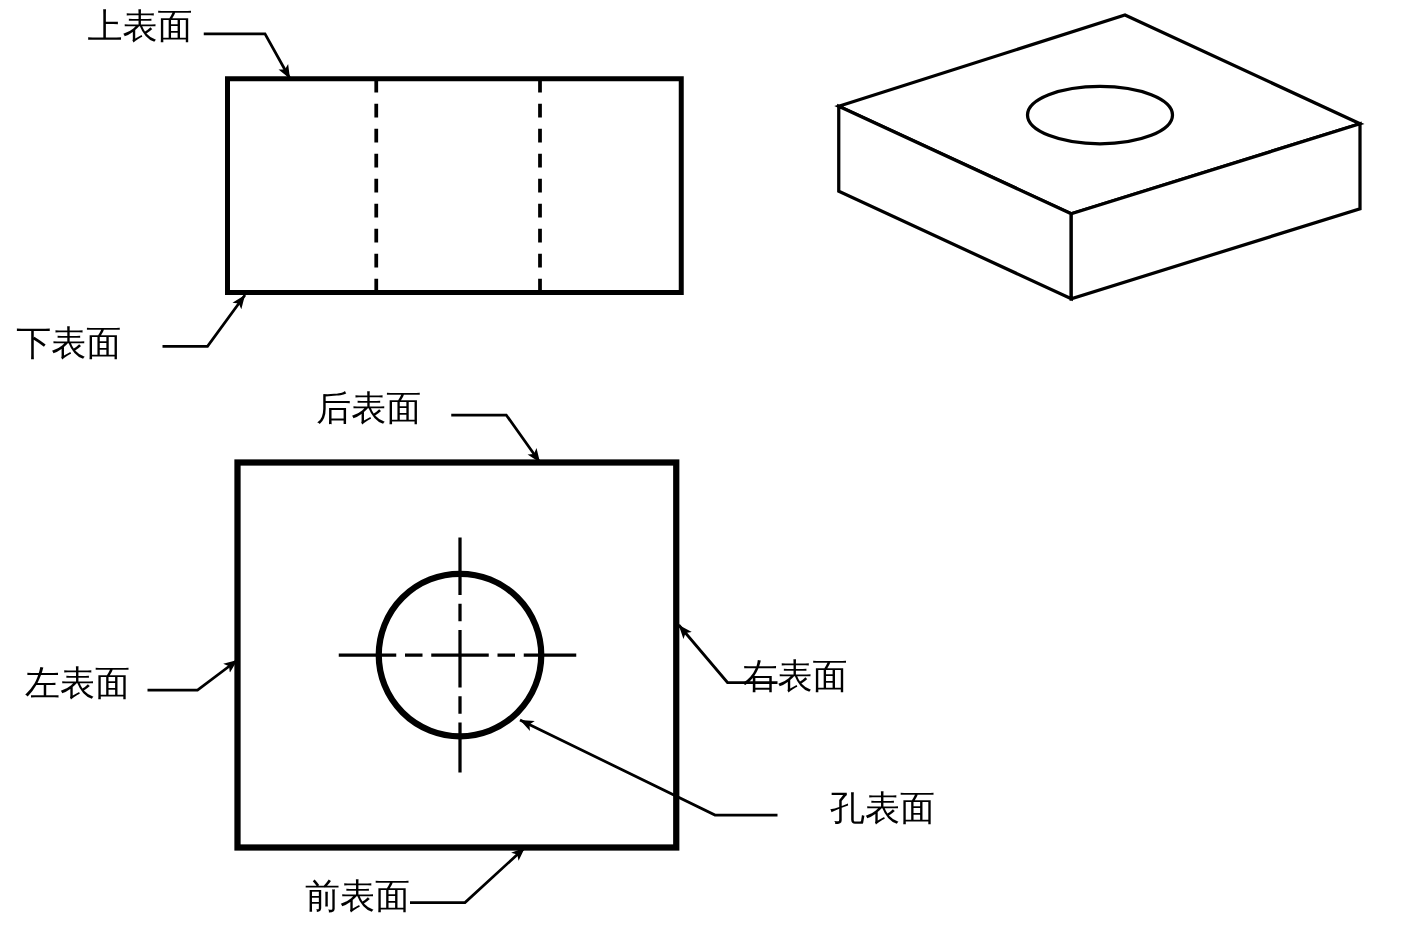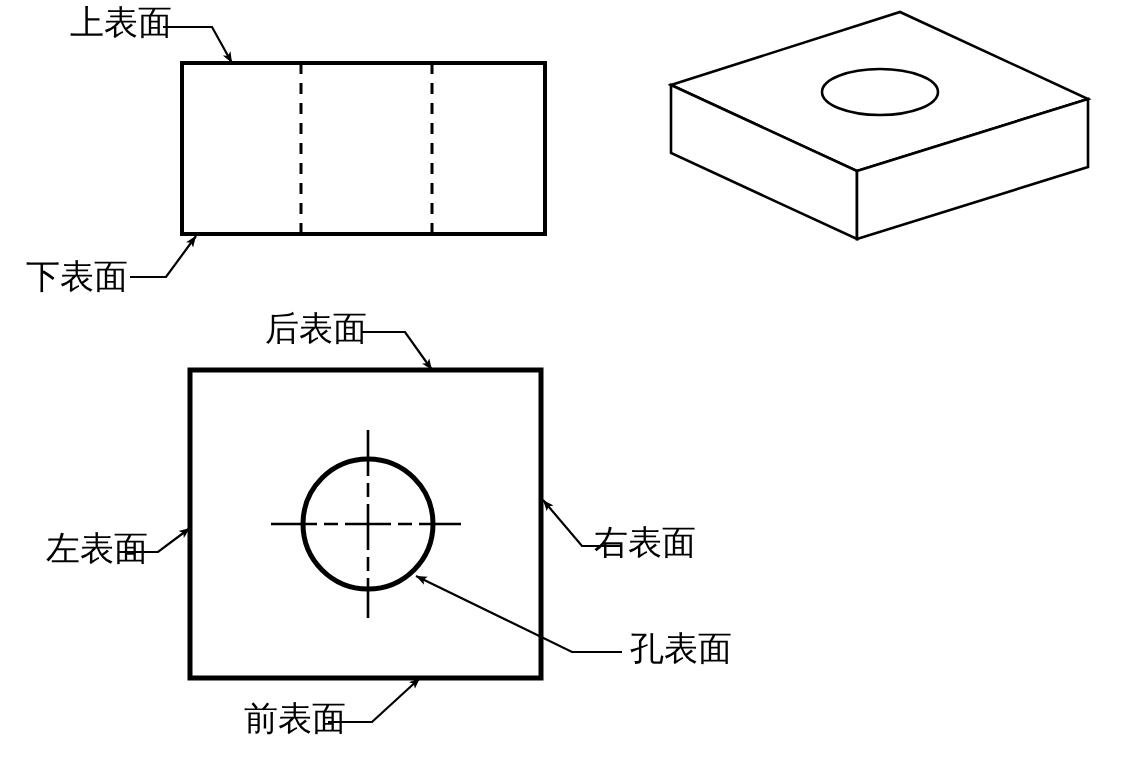--- a/index.html
+++ b/index.html
@@ -17,22 +17,22 @@
     background: #ffffff;
     overflow: hidden;
   }
   #stage svg {
     position: absolute;
     left: 0;
     top: 0;
   }
   .lbl {
     position: absolute;
-    font-family: Liberation Mono, monospace;
-    font-size: 34px;
+    font-family: Liberation Serif, serif;
+    font-size: 28px;
     line-height: 1;
     color: #000000;
     white-space: nowrap;
     letter-spacing: 0px;
   }
 </style>
 </head>
 <body>
 
 <div id="stage">
@@ -74,25 +74,25 @@
 
     <path id="ldr-left" d="M118,552 L158,552 L190,528" fill="none" stroke="#000000" stroke-width="2.2" marker-end="url(#arrowFilled)"></path>
 
     <path id="ldr-right" d="M622,546 L582,546 L543,500" fill="none" stroke="#000000" stroke-width="2.2" marker-end="url(#arrowFilled)"></path>
 
     <path id="ldr-hole" d="M622,652 L572,652 L416,576" fill="none" stroke="#000000" stroke-width="2.2" marker-end="url(#arrowFilled)"></path>
   </svg>
 
   <div class="lbl" style="left:70px; top:8px;">上表面</div>
 
-  <div class="lbl" style="left:26px; top:262px;">下表面</div>
+  <div class="lbl" style="left:13px; top:262px;">下表面</div>
 
-  <div class="lbl" style="left:265px; top:314px;">后表面</div>
+  <div class="lbl" style="left:253px; top:314px;">后表面</div>
 
   <div class="lbl" style="left:244px; top:704px;">前表面</div>
 
-  <div class="lbl" style="left:20px; top:534px;margin-left:26px;">左表面</div>
+  <div class="lbl" style="left:20px; top:534px;">左表面</div>
 
   <div class="lbl" style="left:594px; top:528px;">右表面</div>
 
-  <div class="lbl" style="left:630px; top:634px;">孔表面</div>
+  <div class="lbl" style="left:664px; top:634px;">孔表面</div>
 
 </div>
 
 </body></html>

